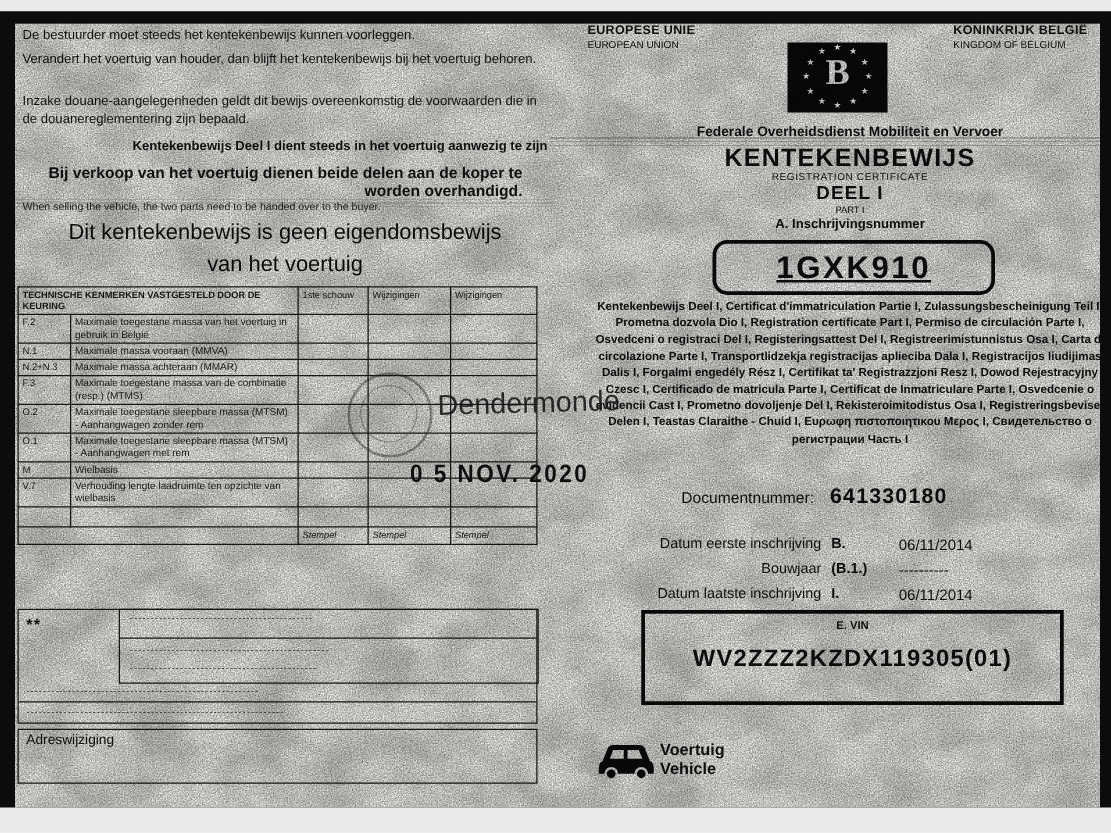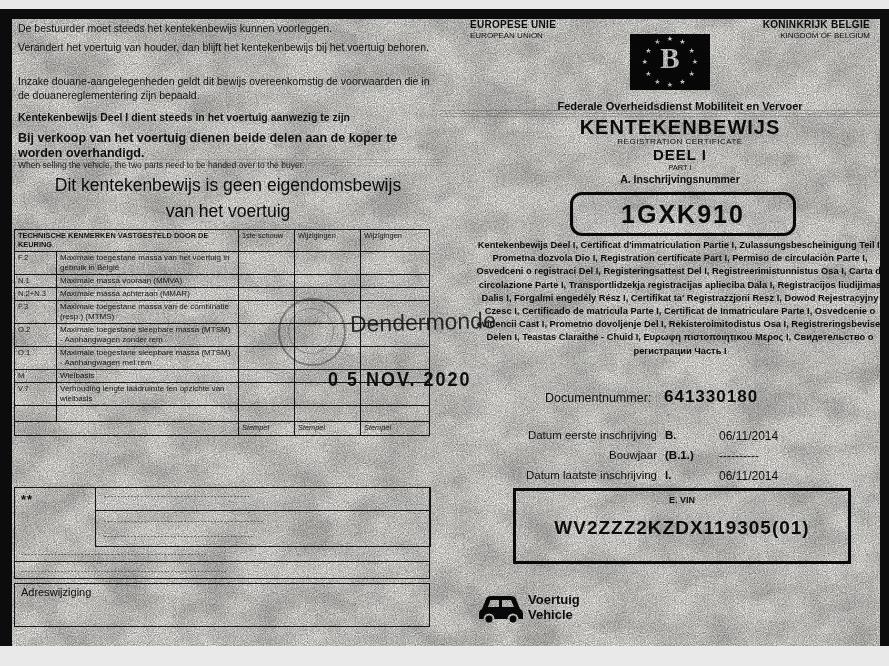--- a/index.html
+++ b/index.html
@@ -6,21 +6,21 @@
   body{font-family:"Liberation Sans",sans-serif;background:#e9e9e9;}
   #stage{position:relative;width:889px;height:666px;background:#e9e9e9;overflow:hidden;}
   .frame{position:absolute;left:0;top:9px;width:889px;height:637px;background:#0c0c0c;}
   .doc{position:absolute;left:12px;top:19px;width:868px;height:627px;background:#f3f2ee;color:#121212;overflow:hidden;}
   .abs{position:absolute;}
   .noise{position:absolute;left:0;top:0;z-index:6;pointer-events:none;}
   .streak{position:absolute;z-index:5;pointer-events:none;background:repeating-linear-gradient(0deg,rgba(0,0,0,.45) 0 1px,transparent 1px 3px);}
 
   
   .para{left:6px;width:420px;font-size:10.5px;line-height:1.35;color:#161616;}
-  .b{font-weight:bold;}
+  .b{font-weight:bold;text-align:right;}
   .en-small{font-size:8.5px;color:#2a2a2a;}
   .no-own{left:6px;width:420px;text-align:center;font-size:17.5px;line-height:1.5;color:#101010;}
 
   
   table.tech{border-collapse:collapse;table-layout:fixed;width:415px;background:transparent;}
   table.tech td,table.tech th{border:1px solid #1d1d1d;padding:1px 3px;vertical-align:top;text-align:left;font-weight:normal;}
   table.tech{font-size:8px;line-height:1.25;color:#1b1b1b;}
   .tech .hdr{font-size:7.4px;font-weight:bold;text-transform:uppercase;}
   .tech .colhdr{font-size:7.4px;}
   .tech .code{font-size:7.6px;}
@@ -33,33 +33,33 @@
   .stamp-city{z-index:4;font-size:23px;color:#1c1c1c;opacity:.88;transform:rotate(-1.5deg);white-space:nowrap;}
   .stamp-date{z-index:4;font-size:18px;font-weight:bold;letter-spacing:2px;color:#151515;transform:scaleY(1.12);white-space:nowrap;}
 
   
   .dashline{font-size:7px;letter-spacing:1px;color:#222;white-space:nowrap;overflow:hidden;}
   .boxed{border:1px solid #1d1d1d;}
 
   
   .rc-center{left:450px;width:436px;text-align:center;}
   .eu-left{left:458px;top:0;line-height:1.15;}
-  .eu-right{right:10px;top:0;text-align:right;line-height:1.15;}
+  .eu-right{right:10px;top:0;text-align:left;line-height:1.15;}
   .hdr-sm{font-size:10px;font-weight:bold;letter-spacing:.3px;}
   .hdr-xs{font-size:8px;}
   .flag{left:618px;top:15px;width:80px;height:56px;background:#0b0b0b;z-index:2;}
   .flag .b-letter{position:absolute;left:0;top:8px;width:100%;text-align:center;color:#fff;font-size:29px;font-weight:bold;font-family:"Liberation Serif",serif;}
   .flag .star{position:absolute;color:#fff;font-size:7px;line-height:7px;width:8px;text-align:center;}
   .ministry{top:81px;font-size:11px;font-weight:bold;}
   .t-main{top:97px;font-size:20px;font-weight:bold;letter-spacing:1px;}
   .t-main-en{top:118px;font-size:8px;letter-spacing:.5px;}
   .t-part{top:127px;font-size:15px;font-weight:bold;letter-spacing:1px;}
   .t-part-en{top:144px;font-size:7.5px;}
   .t-field-a{top:154px;font-size:10.5px;font-weight:bold;}
-  .plate{left:558px;top:173px;width:220px;height:38px;border:3.5px solid #0e0e0e;border-radius:12px;display:flex;align-items:center;justify-content:center;font-size:25px;font-weight:bold;letter-spacing:2px;background:rgba(255,255,255,.25);}
+  .plate{left:558px;top:173px;width:220px;height:38px;border:3.5px solid #0e0e0e;border-radius:12px;display:flex;align-items:center;justify-content:center;font-size:25px;font-weight:bold;letter-spacing:2px;background:rgba(255,255,255,.25);text-decoration:underline;}
   .multilang{left:462px;top:220px;width:412px;text-align:center;font-size:9.3px;font-weight:bold;line-height:1.42;color:#101010;}
   .docnum-label{left:533px;top:372px;font-size:12.5px;}
   .docnum-value{left:652px;top:368px;font-size:17px;font-weight:bold;letter-spacing:1px;}
   .dates{left:455px;top:410px;display:grid;grid-template-columns:190px 46px 120px;grid-auto-rows:20px;column-gap:8px;font-size:11.5px;}
   .dates .dl{text-align:right;}
   .dates .dc{font-weight:bold;}
   .dates .dv{font-size:12px;}
   .vinbox{left:501px;top:469px;width:332px;height:70px;border:3.5px solid #0e0e0e;text-align:center;}
   .vin-label{margin-top:4px;font-size:9px;font-weight:bold;}
   .vin-value{margin-top:12px;font-size:19px;font-weight:bold;letter-spacing:1px;}

